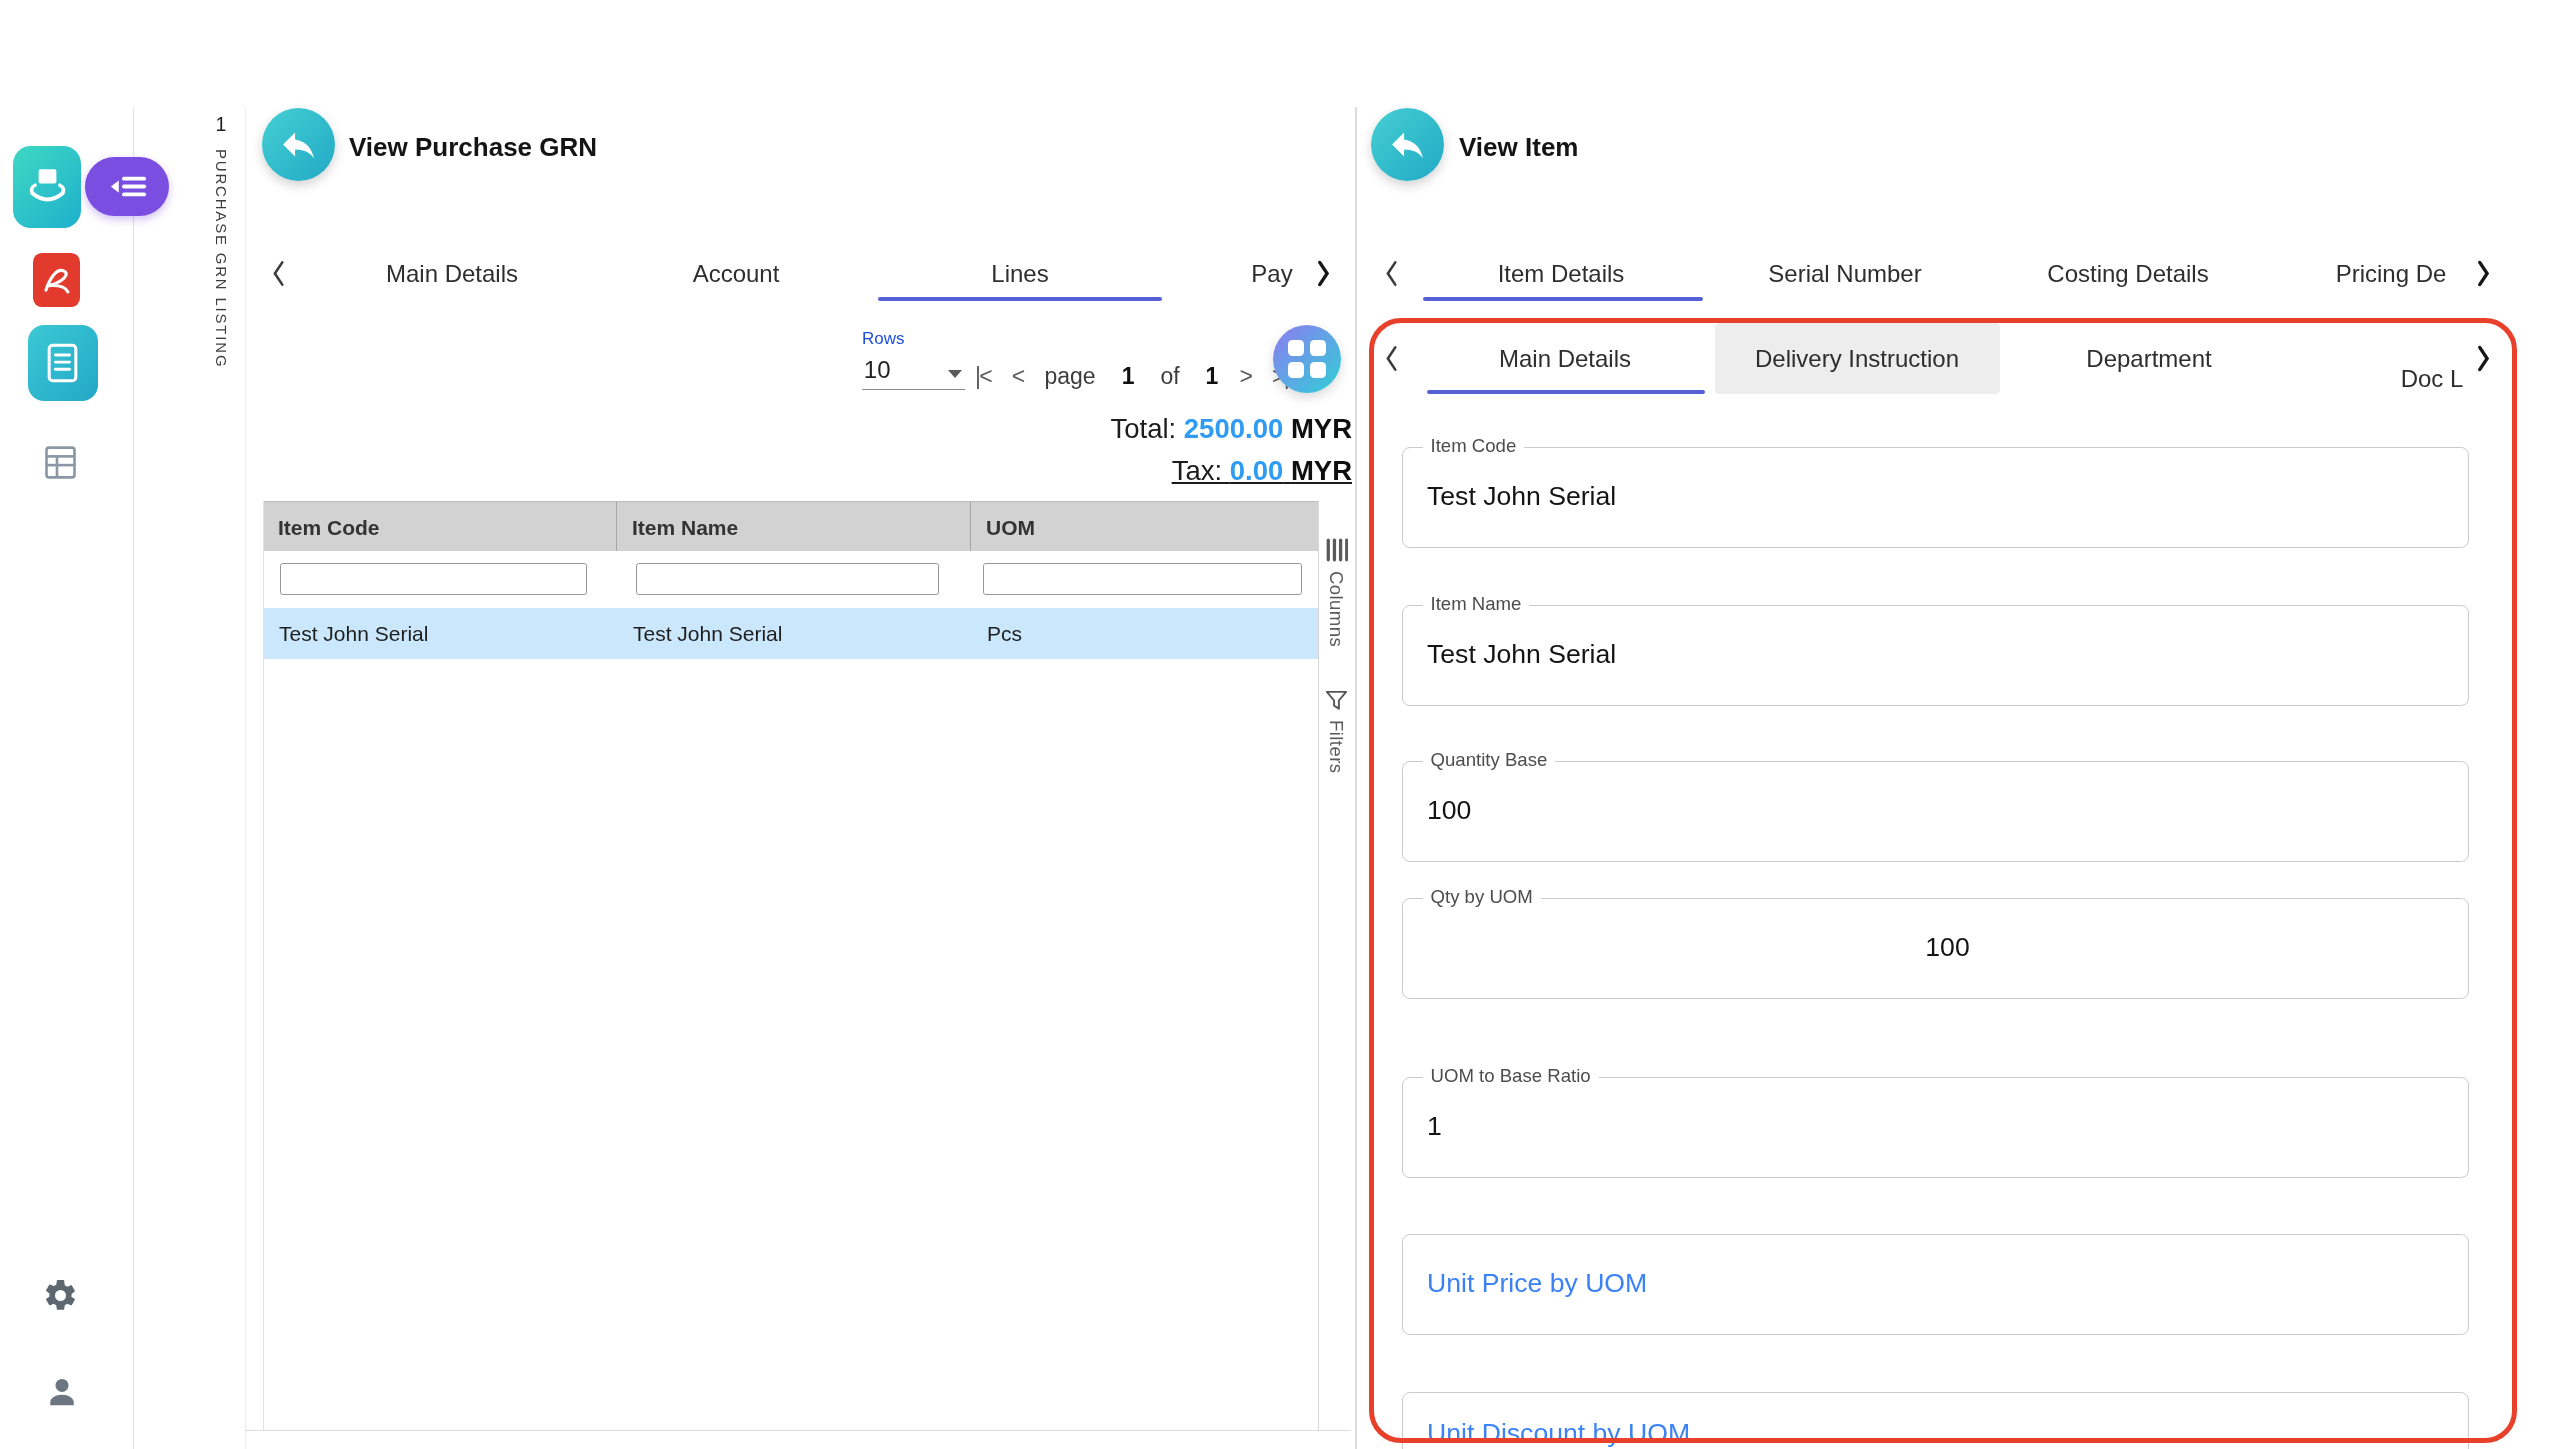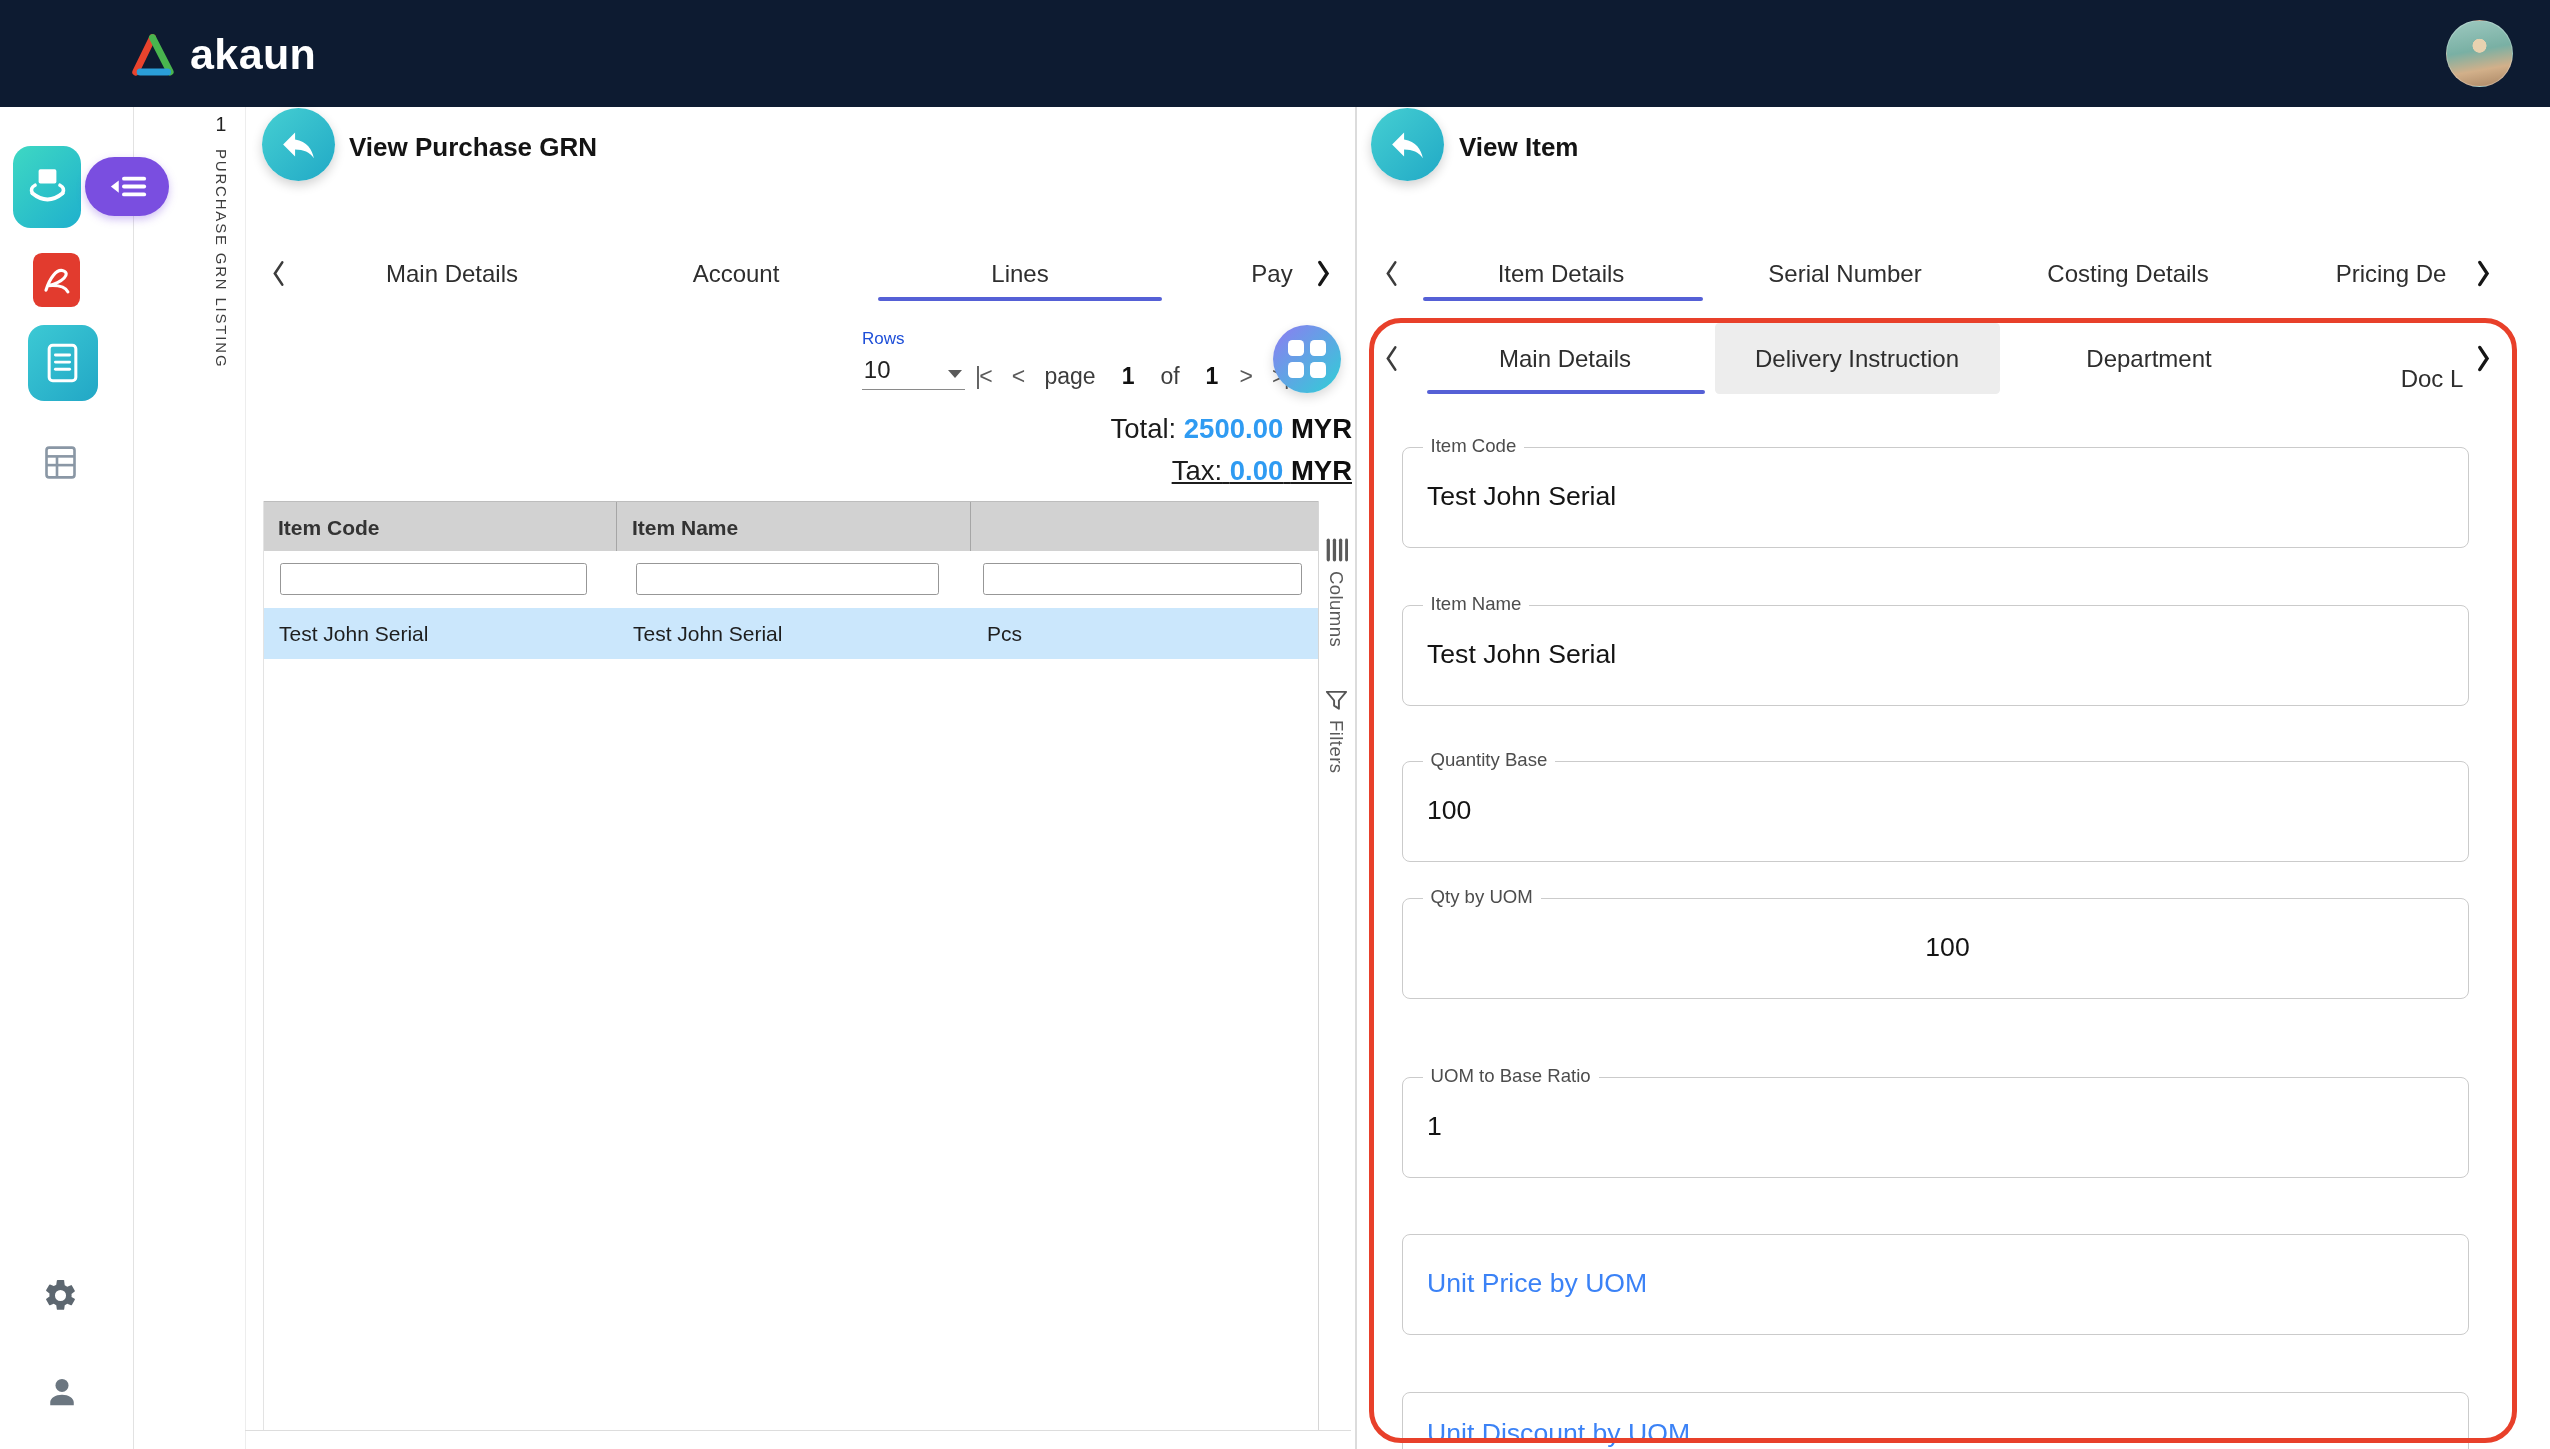--- a/index.html
+++ b/index.html
@@ -117,31 +117,20 @@
 
   
   .annotation { position: absolute; left: 1369px; top: 318px; width: 1148px; height: 1125px;
                 border: 5.3px solid #e8402a; border-radius: 32px; pointer-events: none; z-index: 40; }
 </style>
 </head>
 <body>
 
 <div id="app">
 
-  <header class="topbar">
-    <span class="logo-icon">
-      <svg width="55" height="51" viewBox="0 0 62 58">
-        <path d="M12 50 L31 11" stroke="#e8432d" stroke-width="8" stroke-linecap="round" fill="none"></path>
-        <path d="M31 11 L51 50" stroke="#49b54e" stroke-width="8" stroke-linecap="round" fill="none"></path>
-        <path d="M17 50 L48 50" stroke="#2a9ed8" stroke-width="8" stroke-linecap="round" fill="none"></path>
-      </svg>
-    </span>
-    <span class="brand">akaun</span>
-    <div class="avatar"></div>
-  </header>
 
   <nav>
     <div class="vline sb-line"></div>
 
     <div class="sb-icon icon-hands">
       <svg width="43" height="48" viewBox="0 0 48 54">
         <rect x="14" y="7" width="20" height="16" rx="2" fill="#fff"></rect>
         <path d="M7 34 Q24 48 41 34" stroke="#fff" stroke-width="4.5" fill="none" stroke-linecap="round"></path>
         <path d="M7 34 Q4 28 10 25" stroke="#fff" stroke-width="4" fill="none" stroke-linecap="round"></path>
         <path d="M41 34 Q44 28 38 25" stroke="#fff" stroke-width="4" fill="none" stroke-linecap="round"></path>
@@ -261,20 +250,21 @@
     </div>
     <div class="tax-line">
       <span>Tax:</span>
       <span class="amt">0.00</span>
       <span class="cur">MYR</span>
     </div>
 
     <div class="thead">
       <div class="th" style="left:0;width:354px;">Item Code</div>
       <div class="th" style="left:354px;width:354px;">Item Name</div>
+      <div class="th" style="left:708px;width:346px;border-right:none;">UOM</div>
     </div>
 
     <div class="filter-row">
       <input style="left: 17px; width: 307px;" value="">
       <input style="left: 373px; width: 303px;" value="">
       <input style="left: 720px; width: 319px;" value="">
     </div>
 
     <div class="trow">
       <div class="td" style="left:0;width:354px;">Test John Serial</div>

